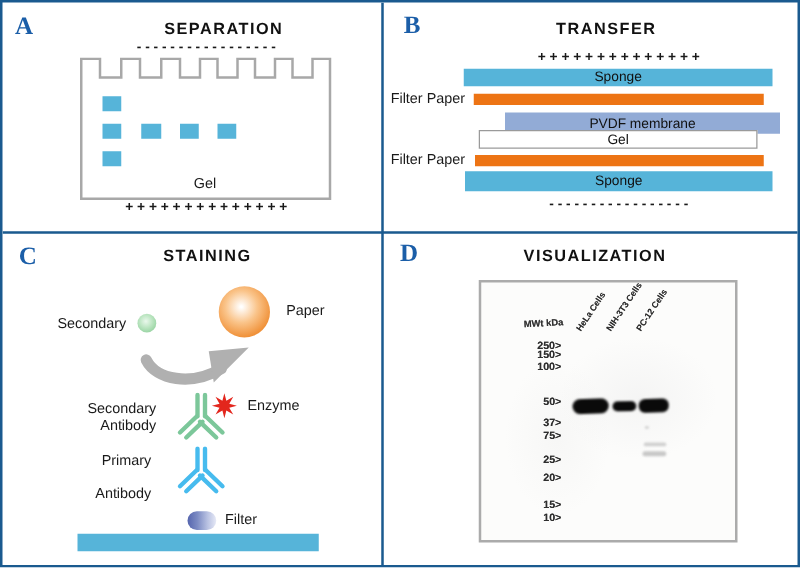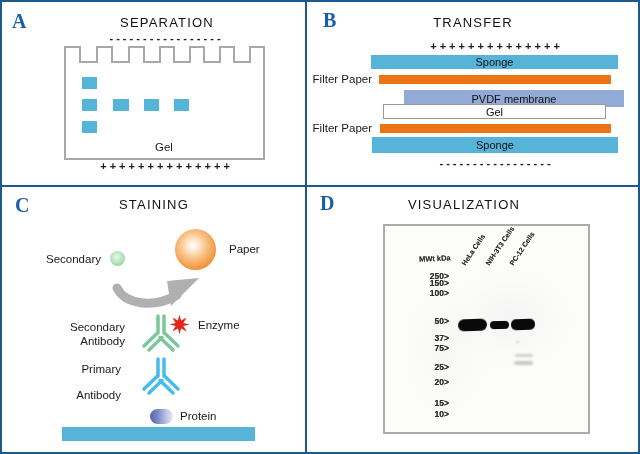--- a/index.html
+++ b/index.html
@@ -9,22 +9,22 @@
   }
   html,body{margin:0;padding:0;background:#fff;font-family:"Liberation Sans",sans-serif;}
   .canvas{position:relative;width:640px;height:454px;background:#fff;
     border:2px solid var(--border-blue);box-sizing:border-box;overflow:hidden;}
   .abs{position:absolute;}
   .divider{position:absolute;background:var(--border-blue);}
   .divider.v{left:303px;top:0;width:2px;height:454px;}
   .divider.h{left:0;top:183px;width:640px;height:2px;}
   .panel-letter{position:absolute;font-family:"Liberation Serif",serif;font-weight:bold;
     font-size:20px;color:var(--letter-blue);line-height:1;}
-  .panel-title{position:absolute;transform:translateX(-50%);font-weight:normal;font-size:13px;
-    letter-spacing:1.2px;color:#111;white-space:nowrap;}
+  .panel-title{position:absolute;transform:translateX(-50%);font-weight:bold;font-size:13px;
+    letter-spacing:1.2px;color:#111;white-space:nowrap;margin-left:12px;}
   .sign-row{position:absolute;transform:translateX(-50%);font-size:11px;font-weight:600;
     color:#1a1a1a;white-space:nowrap;letter-spacing:0;line-height:12px;}
   .lbl{position:absolute;font-size:11.5px;color:#1a1a1a;line-height:14px;white-space:nowrap;}
   .lbl.r{text-align:right;}
   .bar{position:absolute;display:flex;align-items:center;justify-content:center;
     font-size:11px;color:#111;}
   .gel-band{position:absolute;background:var(--band-blue);}
   .blot{position:absolute;left:381px;top:222px;width:207px;height:210px;
     border:2px solid #ABABAB;box-sizing:border-box;
     background:
@@ -146,21 +146,21 @@
           <path d="M26,2 V19"></path>
         <path d="M19.5,19 L6,32"></path>
           <path d="M24,23.5 L11,36"></path>
         <path d="M26.5,19 L40,32"></path>
           <path d="M22,23.5 L35,36"></path>
       </g>
     </svg>
 
     <div class="abs" style="left:148px;top:407px;width:23px;height:15px;border-radius:8px;
          background:linear-gradient(90deg,#5565AE 0%,#7D8CC4 35%,#B9C2E2 70%,#E6E9F6 100%)"></div>
-    <span class="lbl" style="left:178px;top:407px">Protein</span>
+    <span class="lbl" style="left:178px;top:407px">Filter</span>
 
     <div class="abs" style="left:60px;top:425px;width:193px;height:14px;background:var(--band-blue)"></div>
   </section>
 
   <section>
     <span class="panel-letter" style="left:318px;top:191px">D</span>
     <span class="panel-title" style="left:462px;top:195px">VISUALIZATION</span>
 
     <div class="blot">
       <span class="mw-header">MWt kDa</span>

